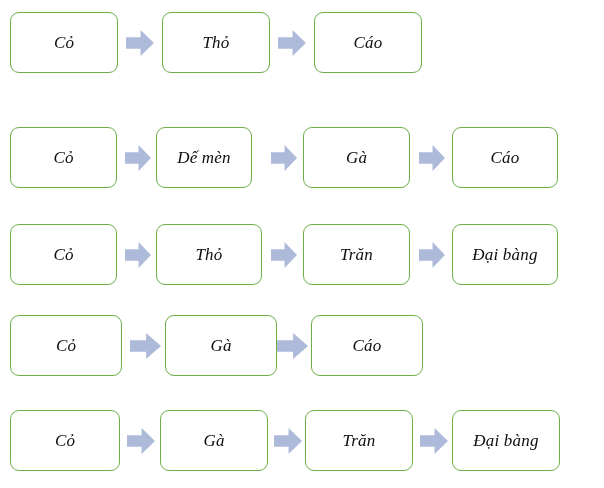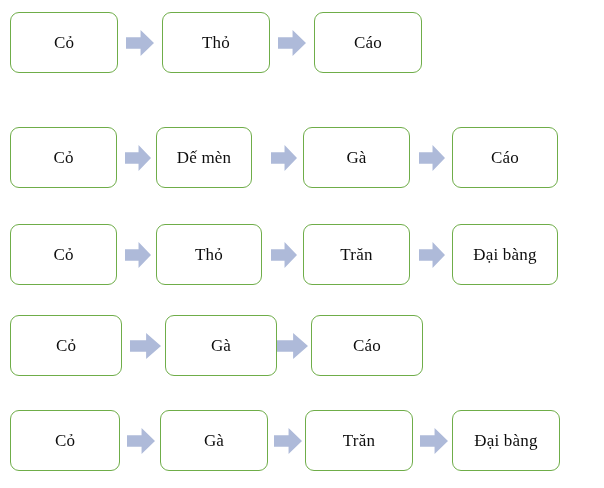--- a/index.html
+++ b/index.html
@@ -31,20 +31,21 @@
   .node-box {
     position: absolute;
     box-sizing: border-box;
     height: 61px;
     border: 1px solid #6FAD49;
     border-radius: 9px;
     background: #ffffff;
     display: flex;
     align-items: center;
     justify-content: center;
+    font-style: italic;
   }
   .node-label {
     font-family: "Liberation Serif", "DejaVu Serif", serif;
     font-size: 17px;
     line-height: 1;
     color: #0d0d0d;
     white-space: nowrap;
     letter-spacing: 0.2px;
   }
   .arrow-wrap {

